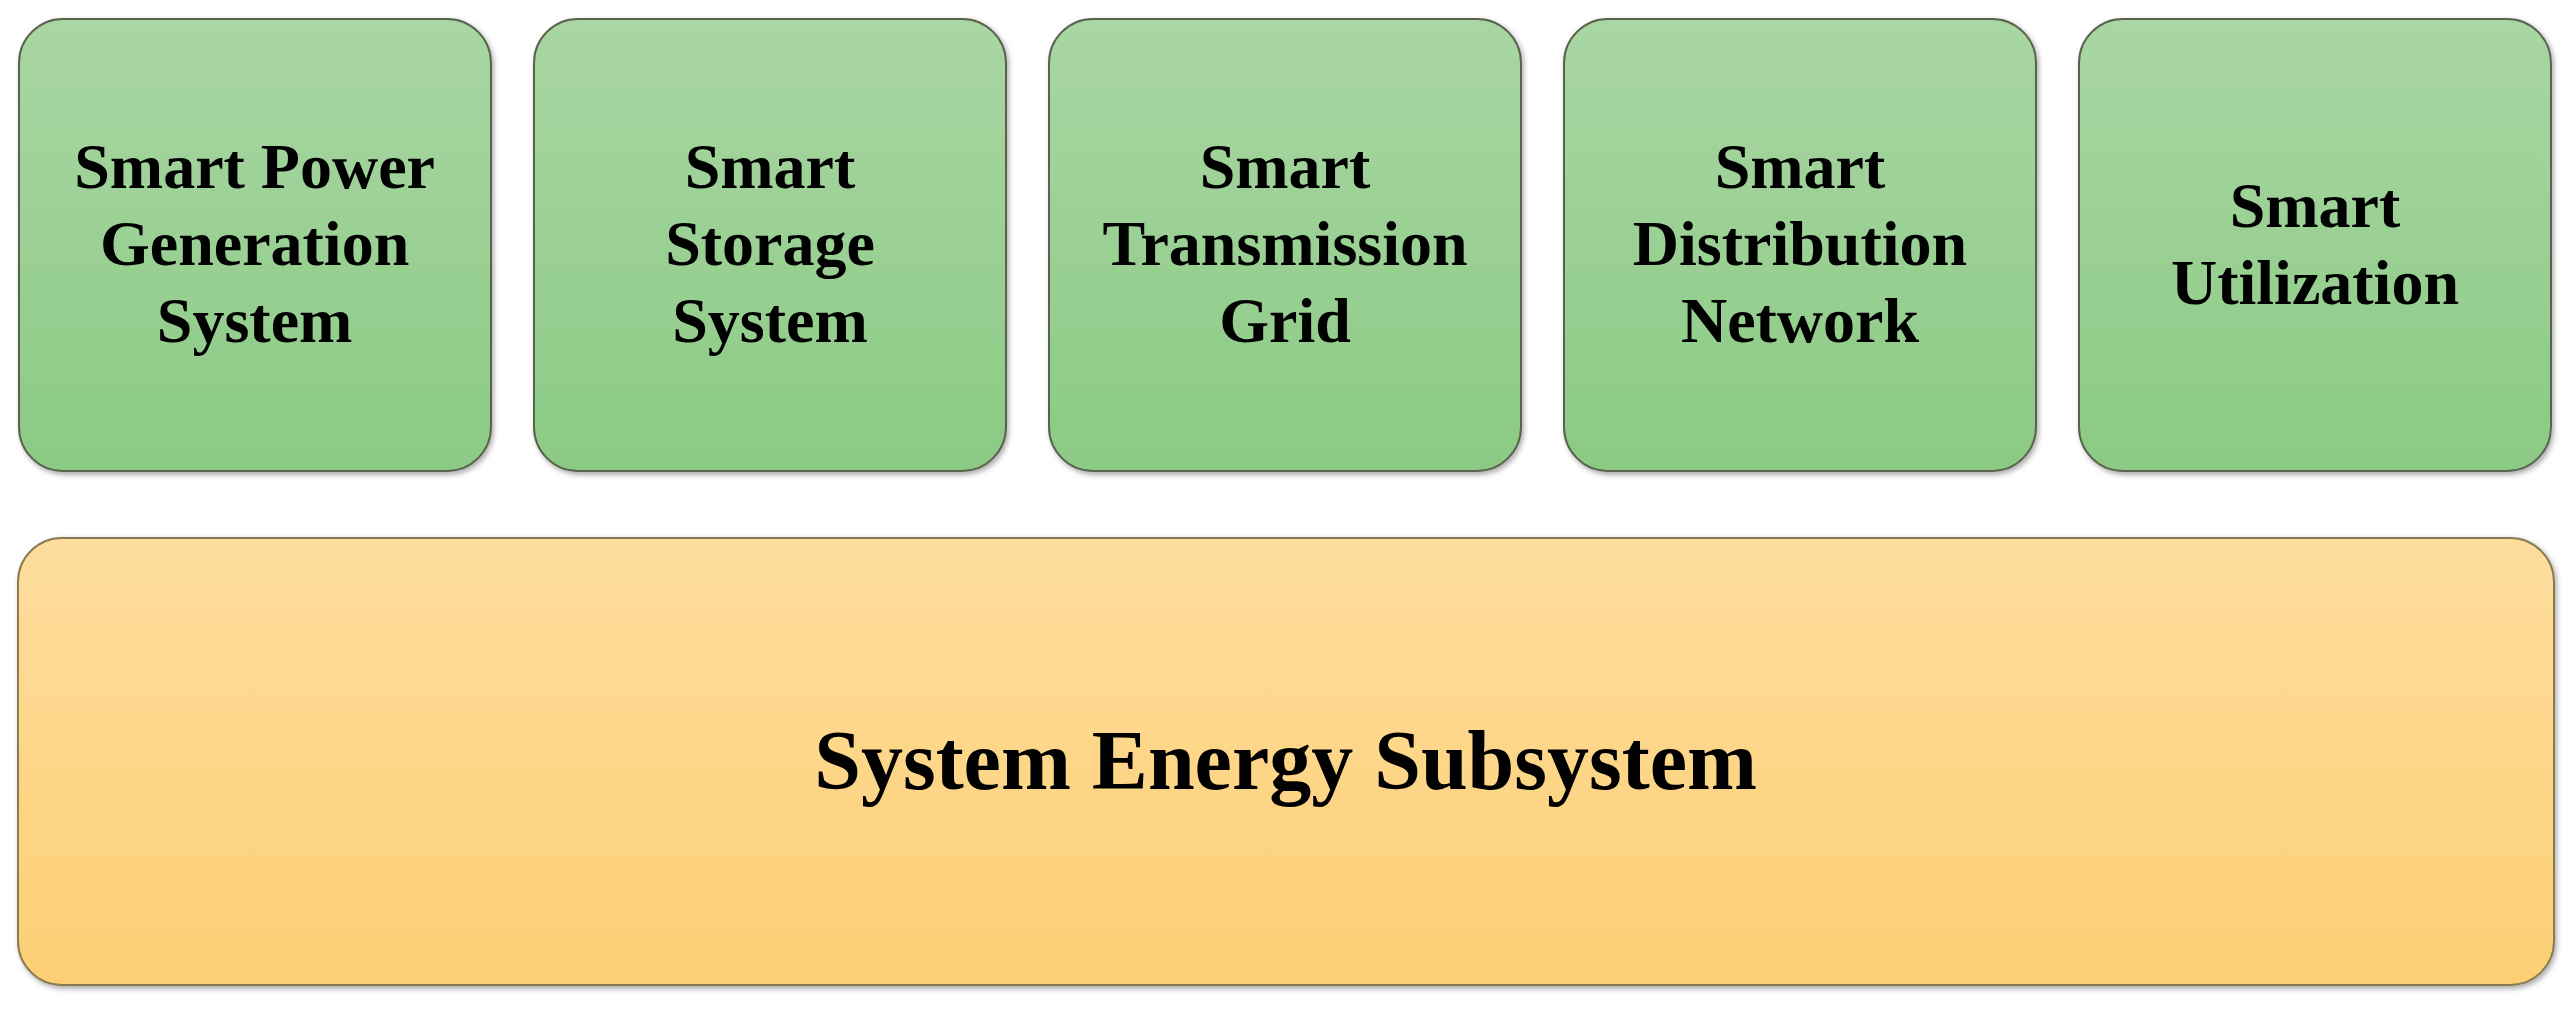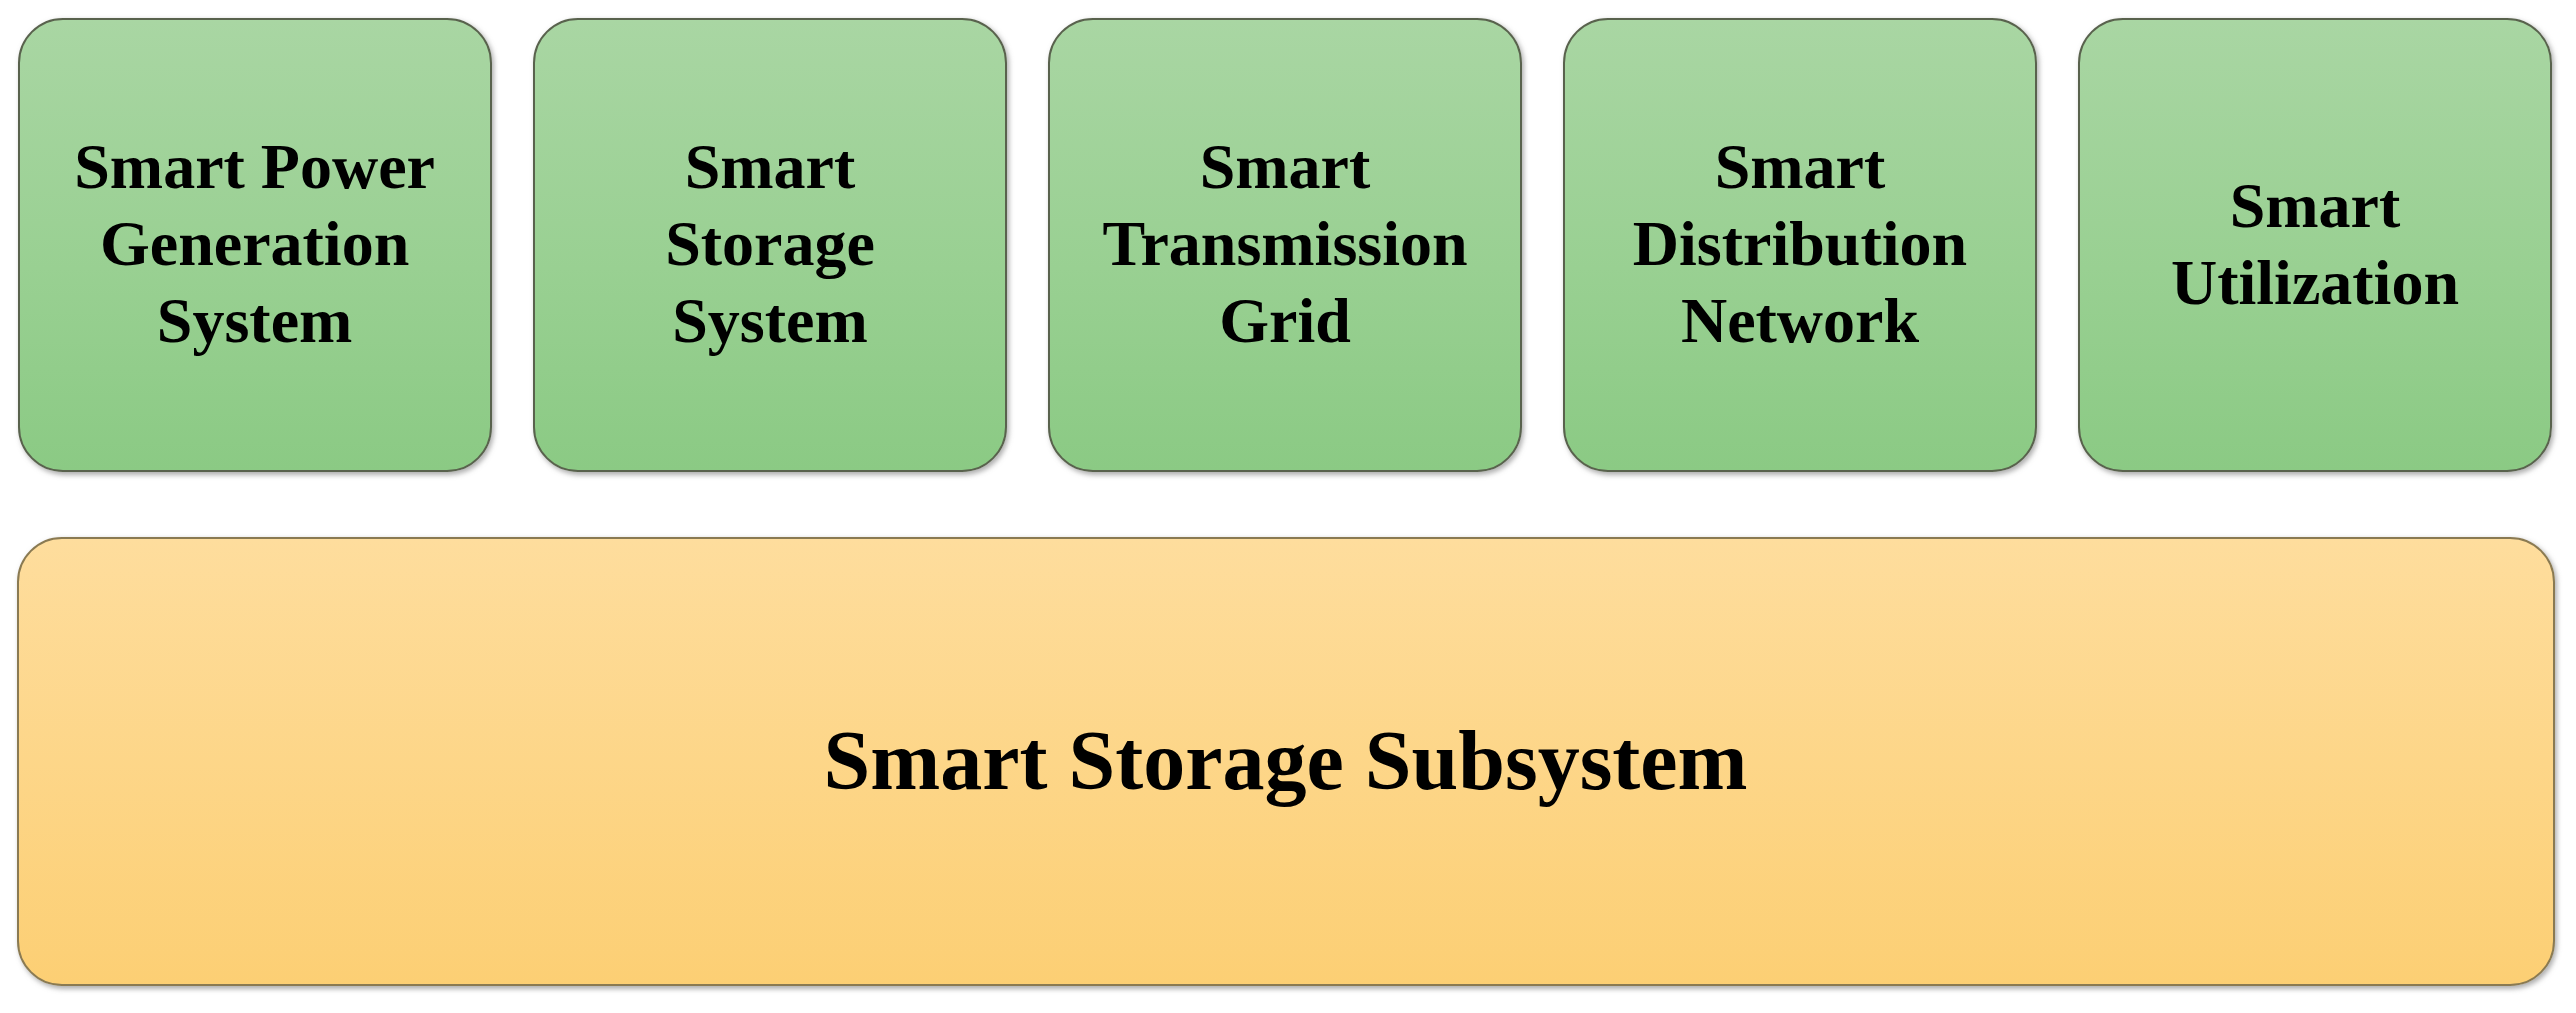--- a/index.html
+++ b/index.html
@@ -94,17 +94,17 @@
 Distribution
 Network</span>
   </div>
 
   <div class="shape green-box b5">
     <span class="label">Smart
 Utilization</span>
   </div>
 
   <div class="shape orange-box">
-    <span class="label">Smart Storage Subsystem</span>
+    <span class="label">System Energy Subsystem</span>
   </div>
 
 </div>
 
 
 </body></html>

